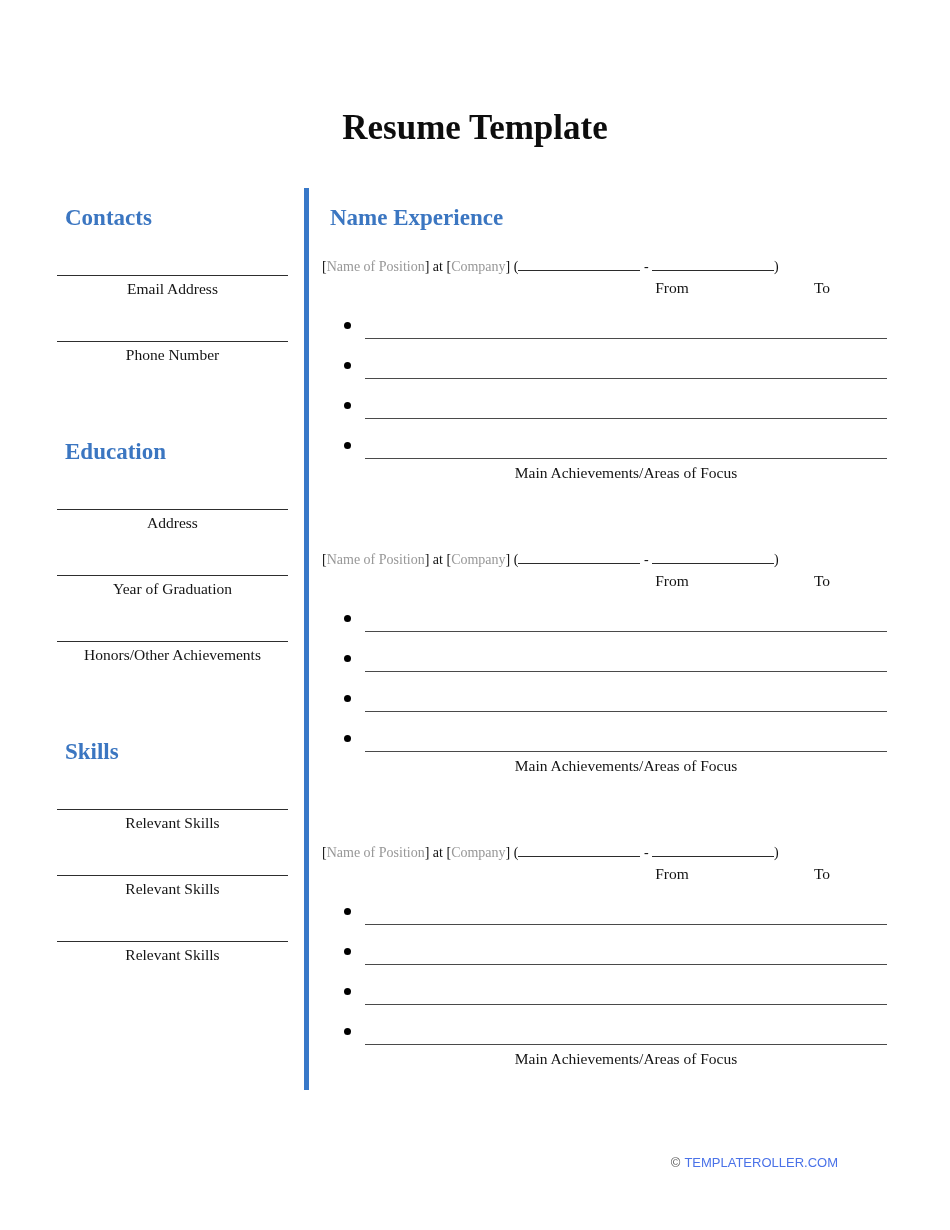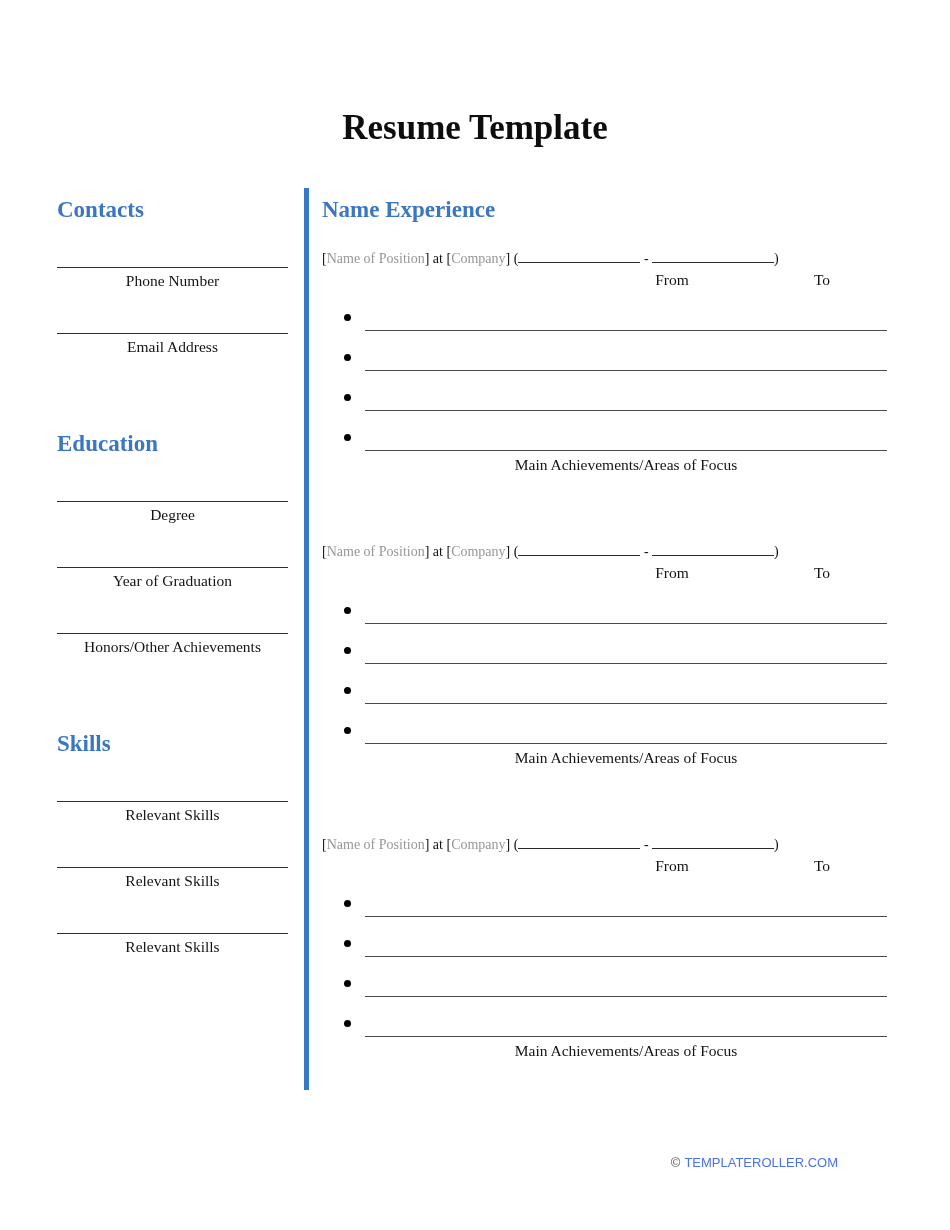--- a/index.html
+++ b/index.html
@@ -35,21 +35,21 @@
   .left-col { position: absolute; left: 57px; top: 196px; width: 231px; }
   .divider {
     position: absolute;
     left: 304px; top: 188px;
     width: 5px; height: 902px;
     background: var(--divider-blue);
   }
   .right-col { position: absolute; left: 322px; top: 196px; width: 568px; }
 
   .section-heading {
-    margin: 0;
+    margin: 8px;
     font-size: 23px;
     line-height: 28px;
     font-weight: bold;
     color: var(--heading-blue);
   }
   .section + .section { margin-top: 74px; }
   .field { margin-top: 43px; }
   .field:first-of-type { margin-top: 41px; }
   .field-line { height: 0; border-top: 1.5px solid var(--line-dark); }
   .field-label {
@@ -115,32 +115,32 @@
 <body>
 
 <div class="page">
   <h1 class="page-title">Resume Template</h1>
 
   <div class="left-col">
       <div class="section">
         <div class="section-heading">Contacts</div>
         <div class="field">
           <div class="field-line"></div>
+          <div class="field-label">Email Address</div>
+        </div>
+        <div class="field">
+          <div class="field-line"></div>
           <div class="field-label">Phone Number</div>
-        </div>
-        <div class="field">
-          <div class="field-line"></div>
-          <div class="field-label">Email Address</div>
         </div>
       </div>
       <div class="section">
         <div class="section-heading">Education</div>
         <div class="field">
           <div class="field-line"></div>
-          <div class="field-label">Degree</div>
+          <div class="field-label">Address</div>
         </div>
         <div class="field">
           <div class="field-line"></div>
           <div class="field-label">Year of Graduation</div>
         </div>
         <div class="field">
           <div class="field-line"></div>
           <div class="field-label">Honors/Other Achievements</div>
         </div>
       </div>

